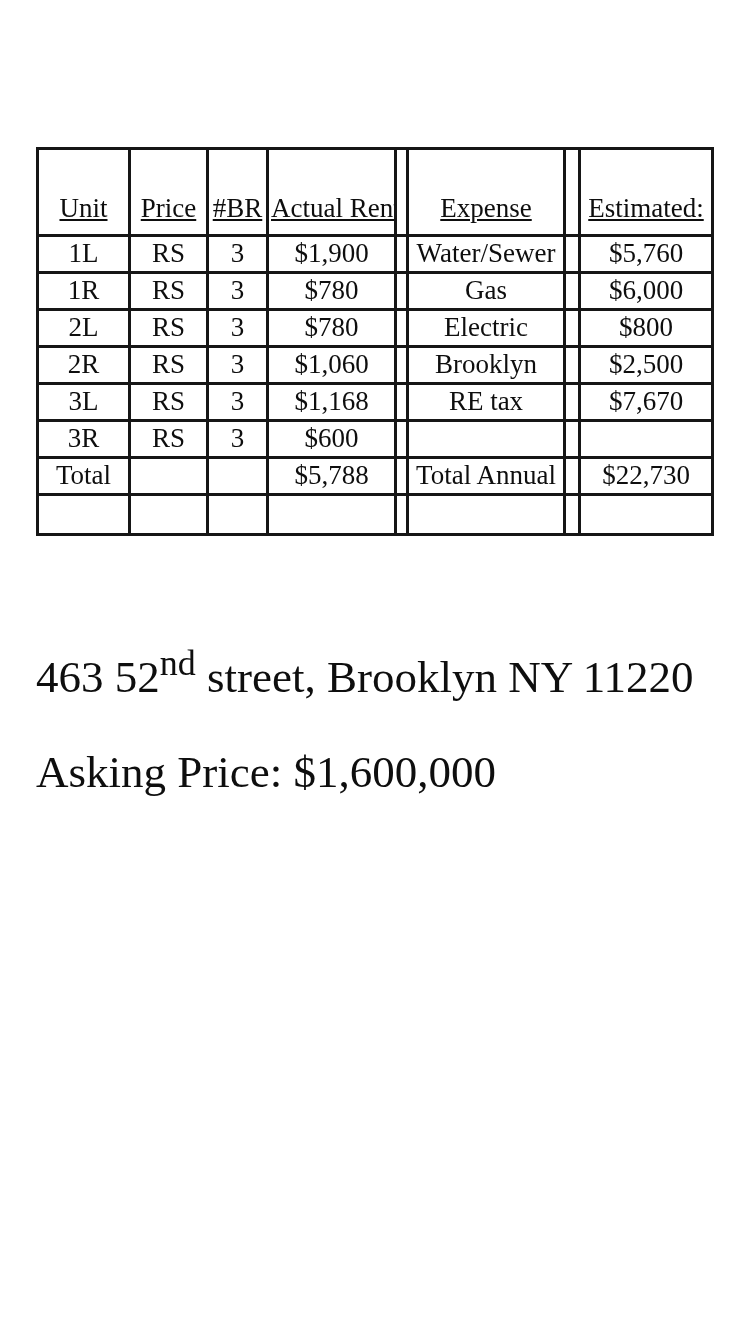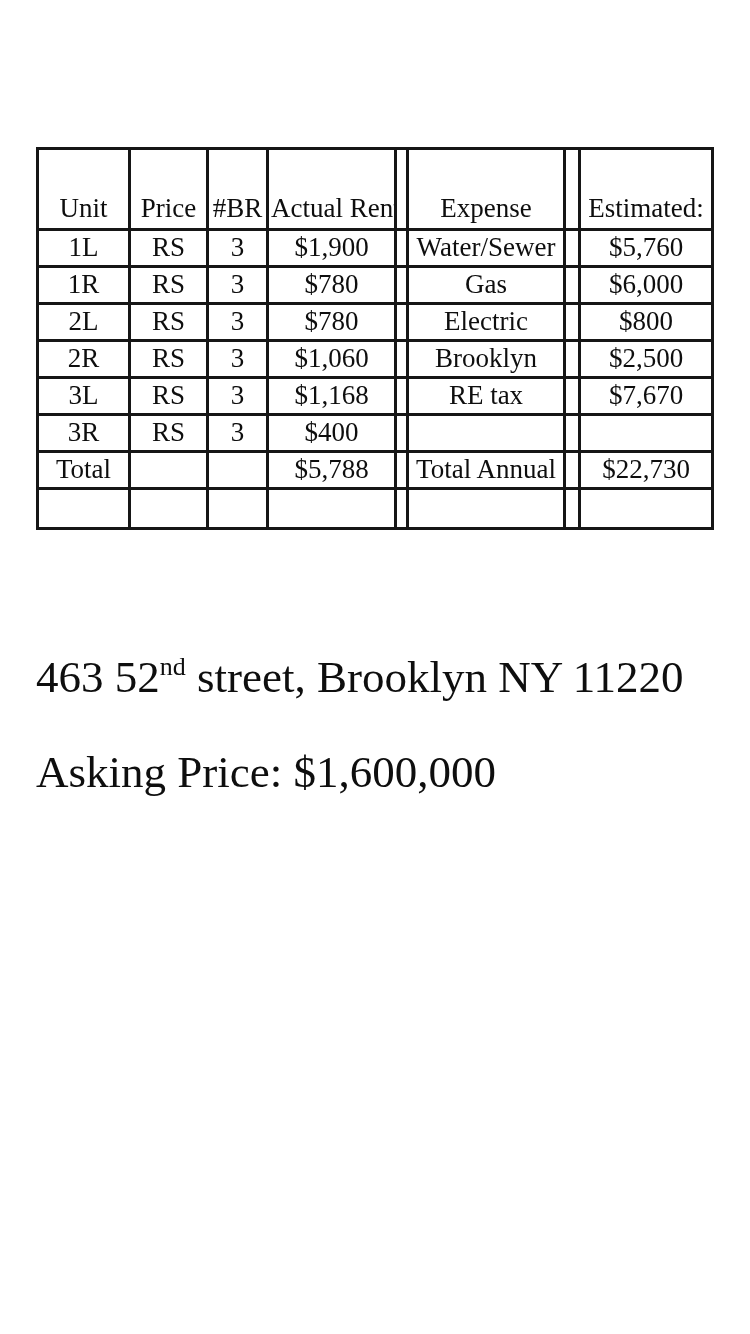--- a/index.html
+++ b/index.html
@@ -31,38 +31,39 @@
     text-align: center;
     vertical-align: middle;
     font-size: 27px;
     line-height: 1.18;
     overflow: hidden;
     white-space: nowrap;
   }
   tr.hdr td {
     height: 75px;
     vertical-align: bottom;
-    padding-bottom: 3px;
+    padding-bottom: 9px;
+    text-decoration: underline;
   }
   tr.row td   { height: 34px; }
   tr.gap  td  { height: 37px; }
   td.wrap     { white-space: pre-line; }
   td.sp       { padding: 0; }
 
   
   .address {
     position: absolute;
     left: 36px;
     top: 655px;
     font-size: 45px;
     line-height: 1;
     white-space: nowrap;
   }
   .address sup {
-    font-size: 26px;
+    font-size: 36px;
     line-height: 0;
     vertical-align: baseline;
     position: relative;
     top: -17px;
   }
   .price {
     position: absolute;
     left: 36px;
     top: 750px;
     font-size: 45px;
@@ -150,21 +151,21 @@
       <td class="sp"></td>
       <td>RE tax</td>
       <td class="sp"></td>
       <td>$7,670</td>
     </tr>
 
     <tr class="row">
       <td>3R</td>
       <td>RS</td>
       <td>3</td>
-      <td>$400</td>
+      <td>$600</td>
       <td class="sp"></td>
       <td></td>
       <td class="sp"></td>
       <td></td>
     </tr>
 
     <tr class="row">
       <td>Total</td>
       <td></td>
       <td></td>

